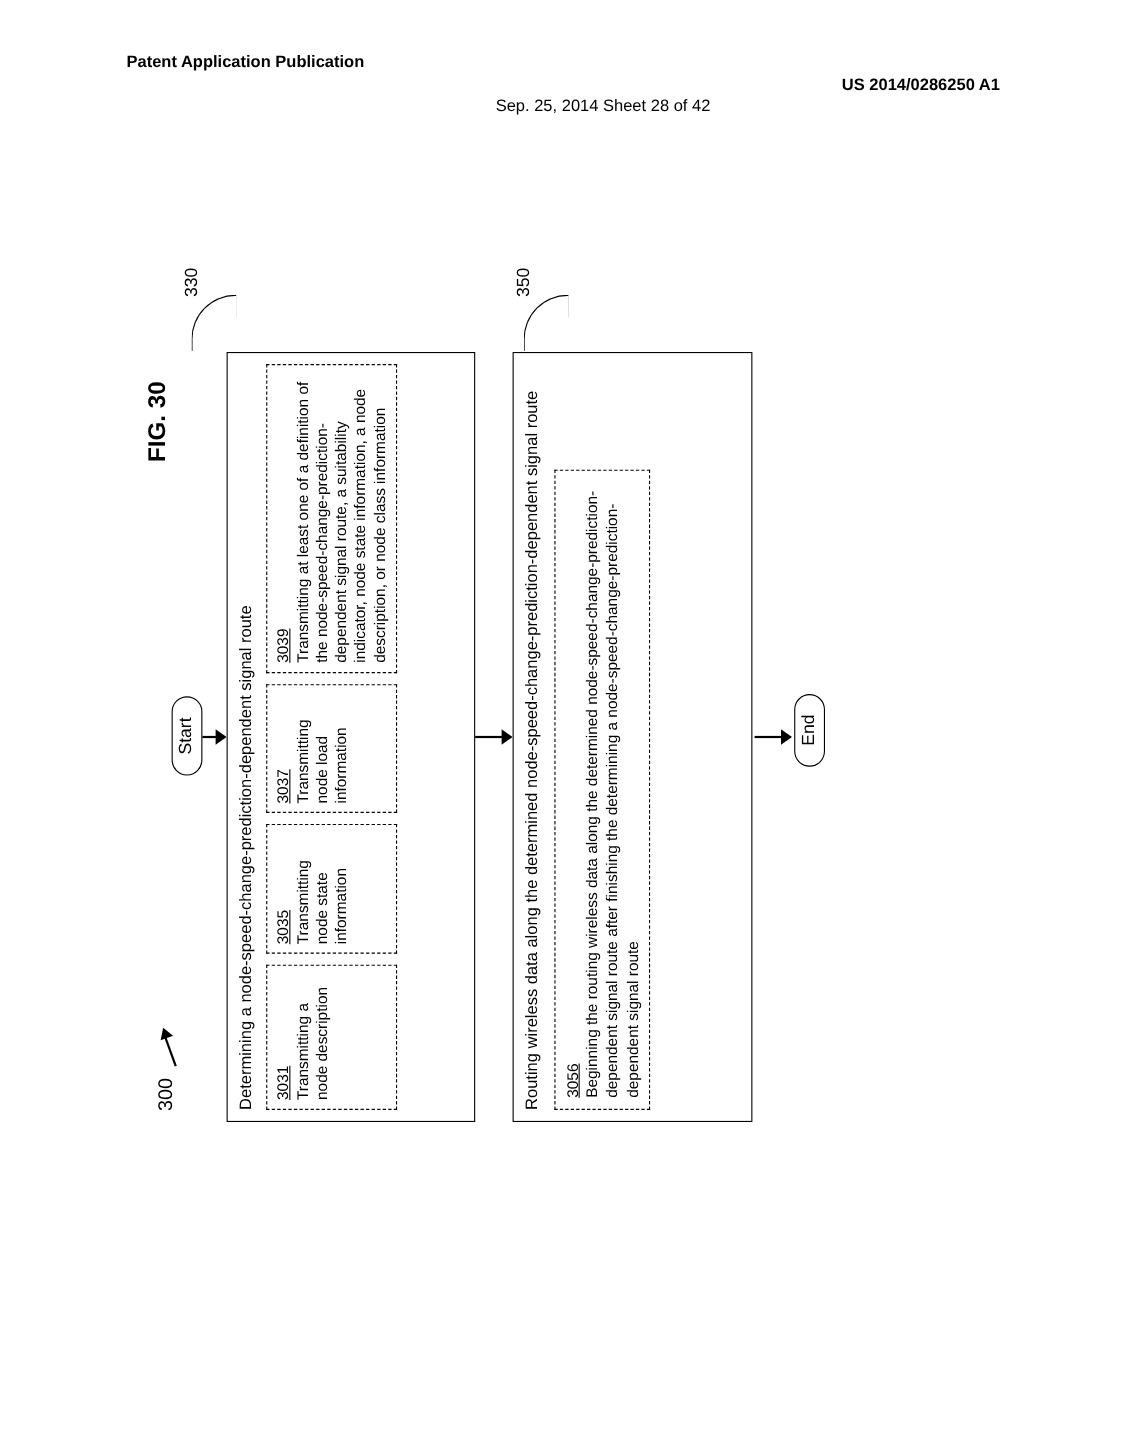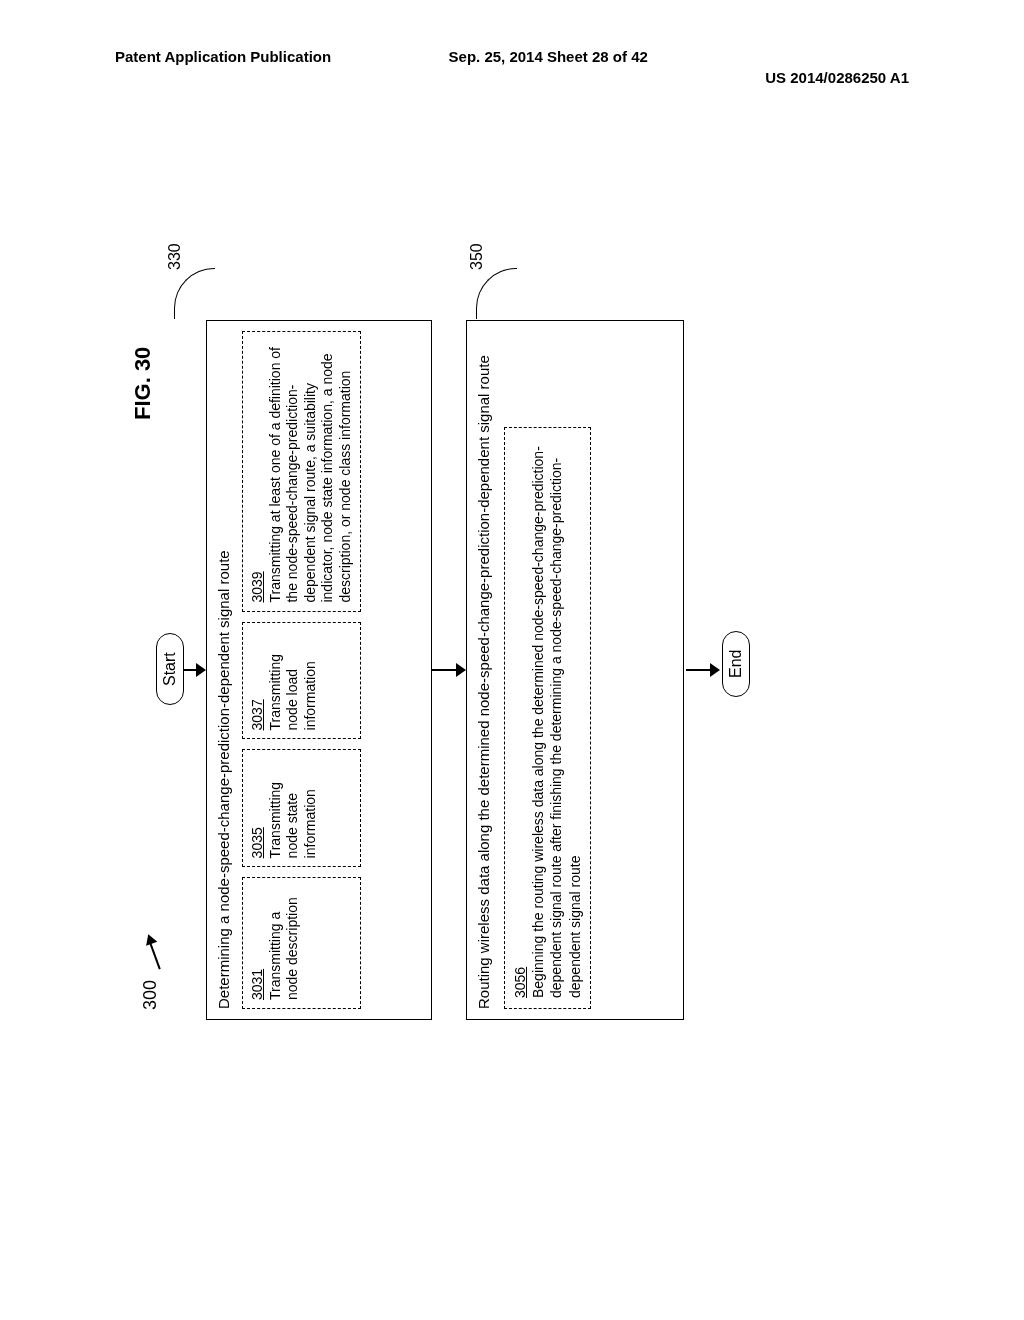--- a/index.html
+++ b/index.html
@@ -20,21 +20,21 @@
     position: absolute;
     top: 48px;
     left: 0;
     right: 0;
     padding: 0 115px;
     display: flex;
     justify-content: space-between;
     font-size: 15px;
   }
   .header-left { font-weight: bold; }
-  .header-mid { font-weight: bold; }
+  .header-mid { font-weight: normal; margin-top: 40px; }
   .header-right { font-weight: bold; margin-top: 21px; }
 
   .diagram-wrap {
     position: absolute;
     top: 215px;
     left: 170px;
     width: 600px;
     height: 710px;
     transform: rotate(-90deg);
     transform-origin: center center;

